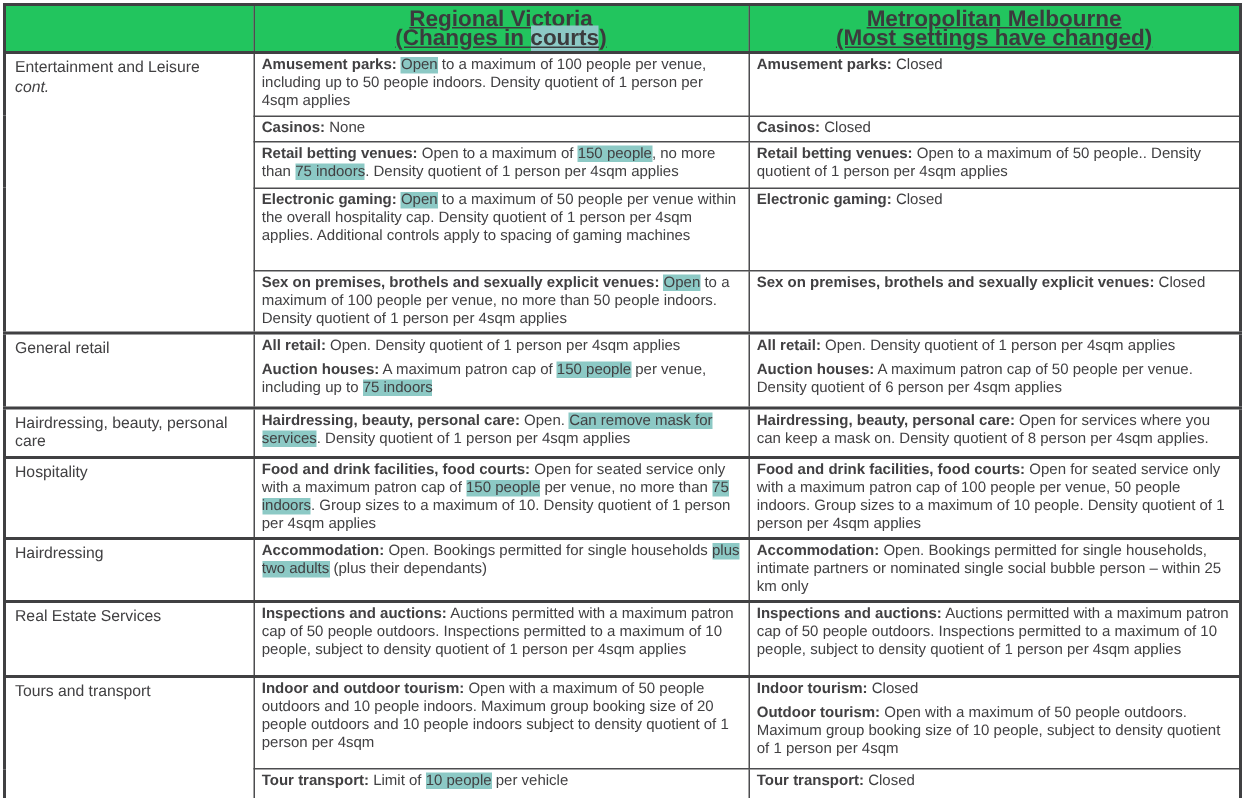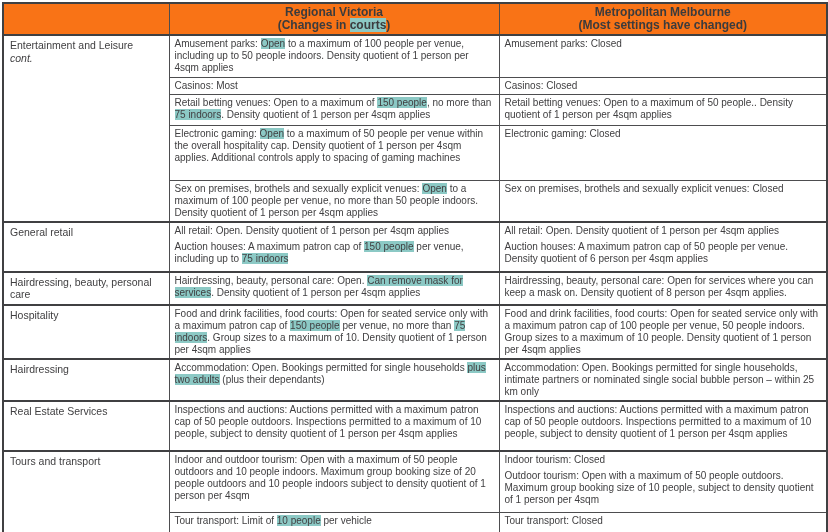--- a/index.html
+++ b/index.html
@@ -16,34 +16,34 @@
   }
   th,td{
     border:1px solid #4d4d4f;
     vertical-align:top;
     padding:2px 5px;
     font-size:10px;line-height:12px;
     word-wrap:break-word;
   }
   tr.sec > td, tr.sec > th{border-top:2px solid #404042;}
   thead th{
-    background:#f97316;
+    background:#22c55e;
     text-align:center;font-weight:bold;
-    font-size:12px;line-height:13px;
-    color:#3b3b3d;padding:2px 4px;
+    font-size:15px;line-height:13px;
+    color:#3b3b3d;padding:2px 4px;text-decoration:underline;
   }
   td.cat{
     font-weight:normal;
     font-size:10.5px;line-height:12.5px;
     padding:3px 4px 2px 6px;
   }
   p{margin:0;}
   td.content p + p{margin-top:4px;}
   td.cat p + p{margin-top:0;}
-  .b{font-weight:normal;}
+  .b{font-weight:bold;}
   .hl{background:#8cc9c5;}
   .i{font-style:italic;}
   .h-title,.h-sub{display:block;}
 </style>
 </head>
 <body>
 
 <table>
   <colgroup>
     <col style="width:166px">
@@ -76,21 +76,21 @@
         </td>
       <td class="content">
           <p><span class="b">Amusement parks:</span><span> </span><span class="hl">Open</span><span> to a maximum of 100 people per venue, including up to 50 people indoors. Density quotient of 1 person per 4sqm applies</span></p>
         </td>
       <td class="content">
           <p><span class="b">Amusement parks:</span><span> Closed</span></p>
         </td>
     </tr>
     <tr style="height:17px">
       <td class="content">
-          <p><span class="b">Casinos:</span><span> Most</span></p>
+          <p><span class="b">Casinos:</span><span> None</span></p>
         </td>
       <td class="content">
           <p><span class="b">Casinos:</span><span> Closed</span></p>
         </td>
     </tr>
     <tr style="height:31px">
       <td class="content">
           <p><span class="b">Retail betting venues:</span><span> Open to a maximum of </span><span class="hl">150 people</span><span>, no more than </span><span class="hl">75 indoors</span><span>. Density quotient of 1 person per 4sqm applies</span></p>
         </td>
       <td class="content">

